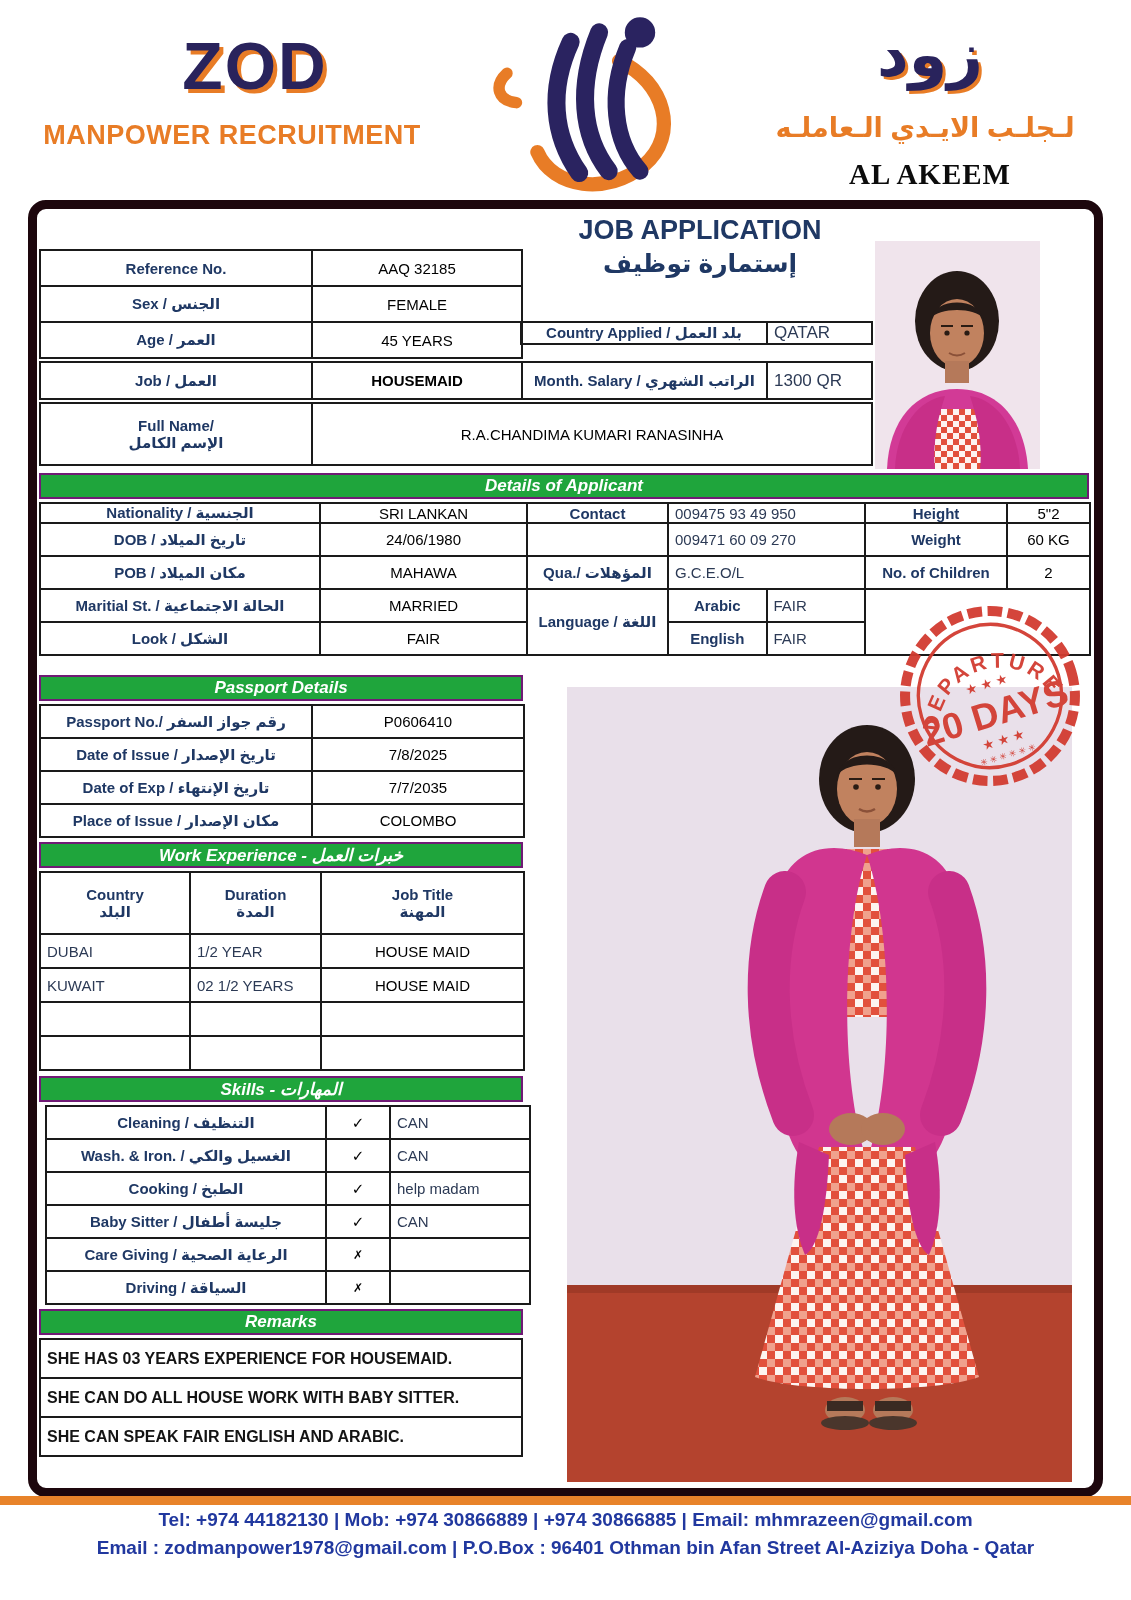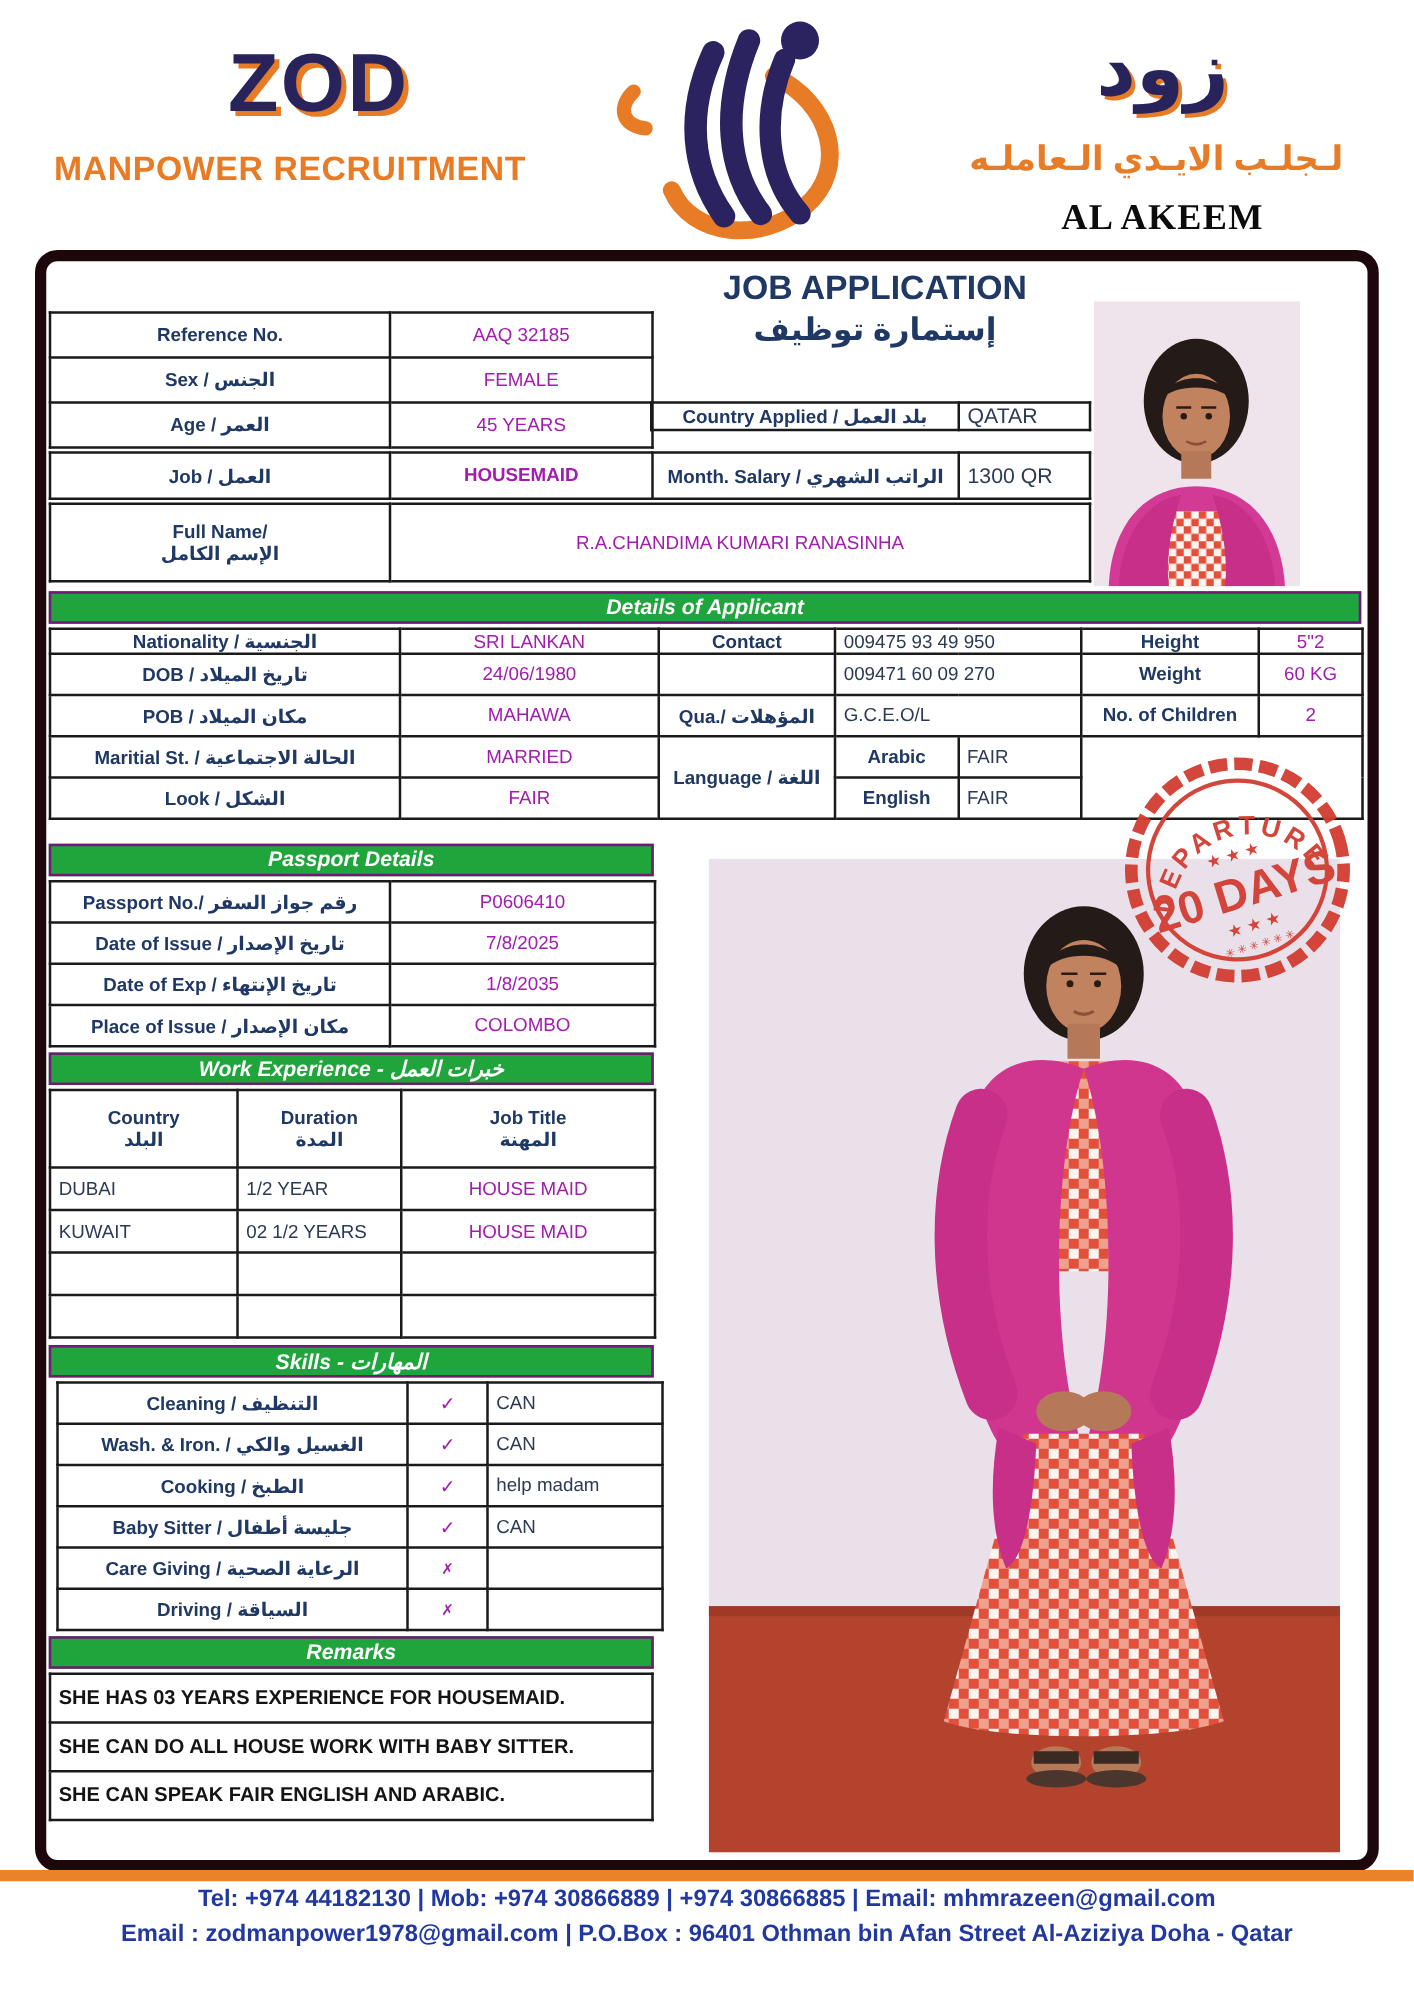--- a/index.html
+++ b/index.html
@@ -16,21 +16,21 @@
 
   
   .sheet { left:28px; top:200px; width:1075px; height:1297px; border:9px solid #1d070d; border-radius:18px; background:#fff; }
 
   .title-en { left:483px; top:6px; width:360px; text-align:center; font-size:27px; font-weight:bold; color:#1f3864; }
   .title-ar { left:483px; top:40px; width:360px; text-align:center; font-size:25px; font-weight:bold; color:#1f3864; }
 
   table { border-collapse:collapse; table-layout:fixed; }
   td { border:2px solid #1a1a1a; padding:0 6px; font-size:15px; overflow:hidden; white-space:nowrap; }
   td.lab { color:#1f3864; font-weight:bold; text-align:center; }
-  td.val { color:#a21caf; text-align:center; }
+  td.val { color:#000000; text-align:center; }
   td.vall { color:#2c3a55; text-align:left; }
 
   .greenbar { background:#1fa53c; border:2px solid #701a75; color:#fff; font-weight:bold; font-style:italic; font-size:17px; display:flex; align-items:center; justify-content:center; height:26px; }
 
   .photo-top { left:838px; top:32px; width:165px; height:228px; }
   .photo-full { left:530px; top:478px; width:505px; height:795px; }
 
   .stamp { left:858px; top:392px; width:190px; height:190px; transform:rotate(-17deg); opacity:.95; z-index:5; }
 
   
@@ -191,21 +191,21 @@
         <tr style="height:33px;">
       <td class="lab" style="width:272px;">Passport No./ رقم جواز السفر</td>
       <td class="val" style="width:212px;">P0606410</td>
     </tr>
     <tr style="height:33px;">
       <td class="lab">Date of Issue / تاريخ الإصدار</td>
       <td class="val">7/8/2025</td>
     </tr>
     <tr style="height:33px;">
       <td class="lab">Date of Exp / تاريخ الإنتهاء</td>
-      <td class="val">1/8/2035</td>
+      <td class="val">7/7/2035</td>
     </tr>
     <tr style="height:33px;">
       <td class="lab">Place of Issue / مكان الإصدار</td>
       <td class="val">COLOMBO</td>
     </tr>
   </tbody>
     </table>
 
   <div class="abs greenbar" style="left:2px; top:633px; width:484px;">Work Experience - خبرات العمل</div>
   <table class="abs" style="left:2px; top:662px; width:484px;">

